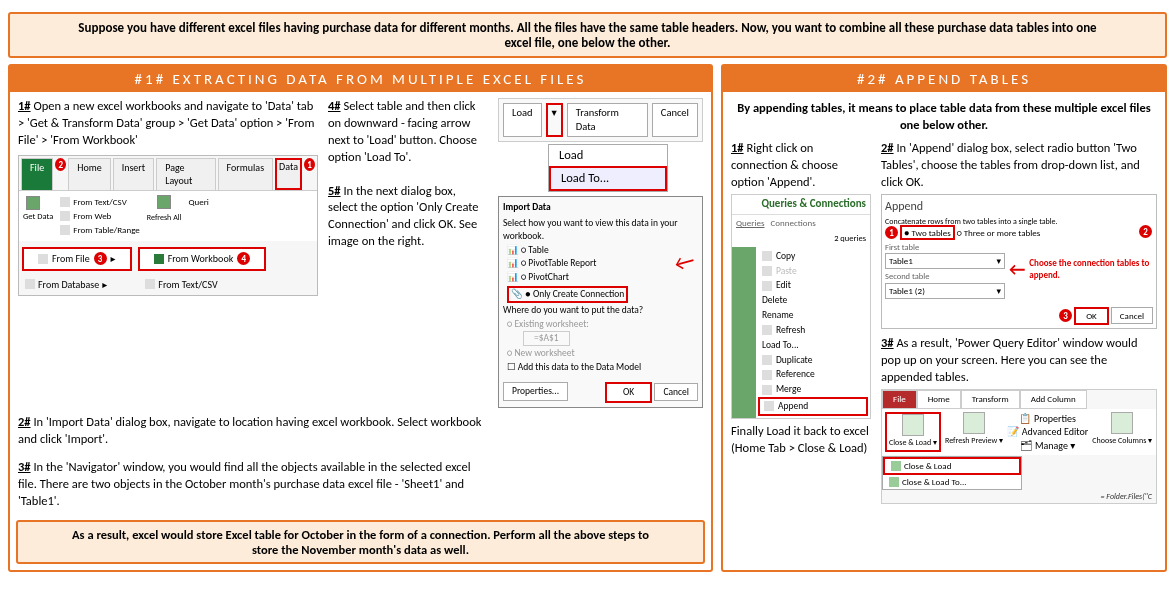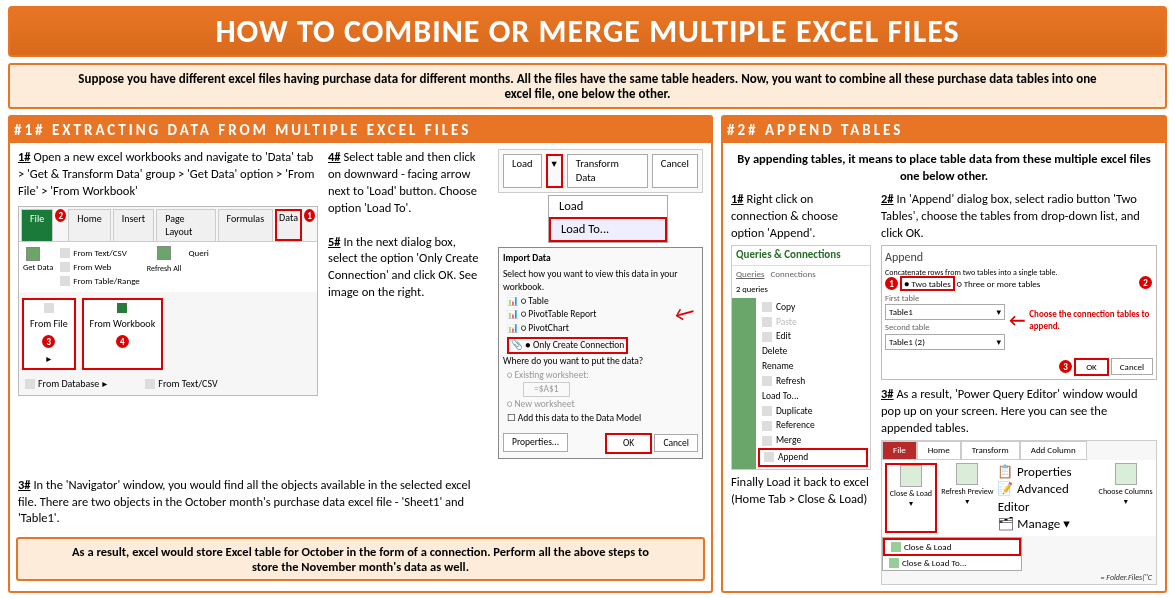--- a/index.html
+++ b/index.html
@@ -4,38 +4,38 @@
 <style>
 * { box-sizing: border-box; margin: 0; padding: 0; }
 body { font-family: Calibri, Arial, sans-serif; background: #fff; width: 1175px; height: 598px; overflow: hidden; }
 .page { padding: 6px 8px; }
 .title-bar { background: linear-gradient(#e87525, #d96a1c); border: 2px solid #e87525; border-radius: 4px; padding: 4px 10px; text-align: center; }
 .title-bar h1 { color: #fff; font-size: 32px; font-weight: 800; letter-spacing: 1px; }
 .intro { background: #fdecd9; border: 2px solid #e87525; border-radius: 3px; margin-top: 6px; padding: 6px 60px; text-align: center; font-size: 13px; font-weight: 700; }
 .columns { display: flex; gap: 8px; margin-top: 6px; }
 .col1 { flex: 0 0 705px; border: 2px solid #e87525; border-radius: 3px; }
 .col2 { flex: 1; border: 2px solid #e87525; border-radius: 3px; }
-.col-header { background: #e87525; color: #fff; font-weight: 700; letter-spacing: 3px; padding: 4px; font-size: 15px; }
+.col-header { background: #e87525; color: #fff; font-weight: 400; letter-spacing: 3px; text-align: center; padding: 4px; font-size: 15px; }
 .col-body { padding: 6px 8px; font-size: 12.5px; line-height: 1.35; }
 .row { display: flex; gap: 10px; }
 .step-num { font-weight: 800; text-decoration: underline; }
 .sub2 { flex: 0 0 160px; }
 .sub3 { flex: 1; }
 .ribbon { border: 1px solid #bbb; background: #f6f6f6; font-size: 10px; margin-top: 6px; }
 .ribbon-tabs { display: flex; gap: 2px; padding: 2px 2px 0 2px; }
 .rtab { padding: 2px 8px; background: #f0f0f0; border: 1px solid #ccc; border-bottom: none; }
 .rtab.file { background: #1a7a3a; color: #fff; }
 .redbox { border: 2px solid #d00; padding: 0 2px; }
 .redcircle { display: inline-block; width: 13px; height: 13px; background: #d00; color: #fff; border-radius: 50%; font-size: 9px; text-align: center; line-height: 13px; font-weight: 700; }
 .ribbon-body { background: #fff; padding: 4px; display: flex; gap: 4px; border-top: 1px solid #ccc; }
 .rgroup { font-size: 9px; }
 .ritem { padding: 1px 3px; display: flex; align-items: center; gap: 3px; }
 .micon { width: 14px; height: 14px; background: #6aa56a; border: 1px solid #888; display: inline-block; }
 .ff-row { display: flex; gap: 6px; margin-top: 3px; }
-.ff-box { border: 2px solid #d00; padding: 3px 6px; background: #fff; display: flex; align-items: center; gap: 4px; font-size: 10px; flex-direction: column; }
+.ff-box { border: 2px solid #d00; padding: 3px 14px; background: #fff; display: flex; align-items: center; gap: 4px; font-size: 10px; }
 .loadbar { border: 1px solid #ccc; background: #f9f9f9; padding: 4px; display: flex; gap: 4px; font-size: 10.5px; }
 .btn { border: 1px solid #aaa; background: #fff; padding: 2px 8px; }
 .dropdown { border: 2px solid #d00; padding: 1px 4px; }
 .menu { border: 1px solid #aaa; background: #fff; margin-top: 2px; }
 .menu div { padding: 2px 10px; }
 .menu .hl { border: 2px solid #d00; background: #eef; }
 .dialog { border: 1px solid #888; background: #f9f9f9; font-size: 9.5px; padding: 4px; margin-top: 4px; position: relative; }
 .dtitle { font-weight: 600; margin-bottom: 3px; }
 .radio { margin: 1px 4px; }
 .okrow { text-align: right; margin-top: 8px; }
@@ -44,21 +44,21 @@
 .logo-title { font-size: 16px; font-weight: 800; letter-spacing: 4px; }
 .logo-title .x { color: #c94a0c; }
 .logo-link { color: #1a5cd6; text-decoration: underline; font-weight: 700; font-size: 11px; }
 .logo-tag { font-size: 11px; font-weight: 700; }
 .logo-tag .un { color: #d00; }
 .result-box { background: #fdecd9; border: 2px solid #e87525; border-radius: 3px; margin: 4px 6px 6px 6px; padding: 5px 40px; text-align: center; font-weight: 700; font-size: 12.5px; }
 .c2-intro { font-weight: 700; text-align: center; padding: 2px 6px; }
 .c2-row { display: flex; gap: 10px; margin-top: 4px; }
 .c2-left { flex: 0 0 140px; }
 .c2-right { flex: 1; }
-.qpanel { border: 1px solid #ccc; font-size: 9.5px; margin-top: 4px; }
+.qpanel { border: 1px solid #ccc; font-size: 9.5px; margin-top: 4px; text-align: right; }
 .qhead { color: #2a6d2a; font-weight: 600; padding: 2px 4px; border-bottom: 1px solid #ddd; font-size: 11px; }
 .qtabs { display: flex; gap: 6px; padding: 2px 4px; font-size: 9px; color: #666; }
 .qmenu { padding: 2px; }
 .qmenu div { padding: 1px 4px; display: flex; align-items: center; gap: 4px; }
 .qmenu .hl { border: 2px solid #d00; }
 .smicon { width: 10px; height: 10px; background: #ddd; display: inline-block; }
 .append-dlg { border: 1px solid #bbb; background: #fff; font-size: 9px; padding: 3px; margin-top: 4px; position: relative; }
 .adtitle { font-size: 12px; color: #444; margin-bottom: 1px; }
 .fieldlbl { font-size: 8.5px; color: #666; margin-top: 2px; }
 .combo { border: 1px solid #aaa; padding: 1px 3px; background: #fff; display: flex; justify-content: space-between; text-align: center; }
@@ -75,23 +75,20 @@
 .cl-menu div { padding: 1px 6px; display: flex; align-items: center; gap: 3px; }
 .cl-menu .hl { border: 2px solid #d00; }
 .final { font-size: 12.5px; margin-top: 4px; }
 .redarrow-diag { position: absolute; color: #d00; font-size: 22px; }
 </style>
 </head>
 <body>
 
 <div class="page">
 
-  <div class="title-bar">
-    <h1>HOW TO COMBINE OR MERGE MULTIPLE EXCEL FILES</h1>
-  </div>
 
   <div class="intro">Suppose you have different excel files having purchase data for different months. All the files have the same table headers. Now, you want to combine all these purchase data tables into one excel file, one below the other.</div>
 
   <div class="columns">
 
     <div class="col1">
       <div class="col-header">#1# EXTRACTING DATA FROM MULTIPLE EXCEL FILES</div>
       <div class="col-body">
         <div class="row">
           <div style="flex:0 0 300px">
@@ -195,20 +192,21 @@
                 <span class="btn" style="float:left">Properties...</span>
                 <span class="okbtn">OK</span>
                 <span class="btn">Cancel</span>
               </div>
             </div>
           </div>
         </div>
 
         <div class="row" style="margin-top:6px">
           <div style="flex:0 0 470px">
+            <p><span class="step-num">2#</span><span> In 'Import Data' dialog box, navigate to location having excel workbook. Select workbook and click 'Import'.</span></p>
             <p style="margin-top:12px"><span class="step-num">3#</span><span> In the 'Navigator' window, you would find all the objects available in the selected excel file. There are two objects in the October month's purchase data excel file - 'Sheet1' and 'Table1'.</span></p>
           </div>
         </div>
       </div>
       <div class="result-box">As a result, excel would store Excel table for October in the form of a connection. Perform all the above steps to store the November month's data as well.</div>
     </div>
 
     <div class="col2">
       <div class="col-header">#2# APPEND TABLES</div>
       <div class="col-body">
@@ -315,21 +313,21 @@
             <div class="pq-ribbon">
               <div class="pq-tabs">
                 <span class="pq-tab file">File</span>
                 <span class="pq-tab">Home</span>
                 <span class="pq-tab">Transform</span>
                 <span class="pq-tab">Add Column</span>
               </div>
               <div class="pq-body">
                 <div class="pq-item redbox"><div class="pq-icon"></div><span>Close &amp; Load</span> ▾</div>
                 <div class="pq-item"><div class="pq-icon"></div><span>Refresh Preview</span> ▾</div>
-                <div class="pq-item" style="text-align:left;font-size:13px">
+                <div class="pq-item" style="text-align:center;font-size:10px">
                   <div>📋 <span>Properties</span></div>
                   <div>📝 <span>Advanced Editor</span></div>
                   <div>🗂 <span>Manage</span> ▾</div>
                 </div>
                 <div class="pq-item"><div class="pq-icon"></div><span>Choose Columns</span> ▾</div>
               </div>
               <div class="cl-menu" style="width:140px">
                 <div class="hl">
                     <span class="smicon" style="background:#9c9"></span>
                     <span>Close &amp; Load</span>

